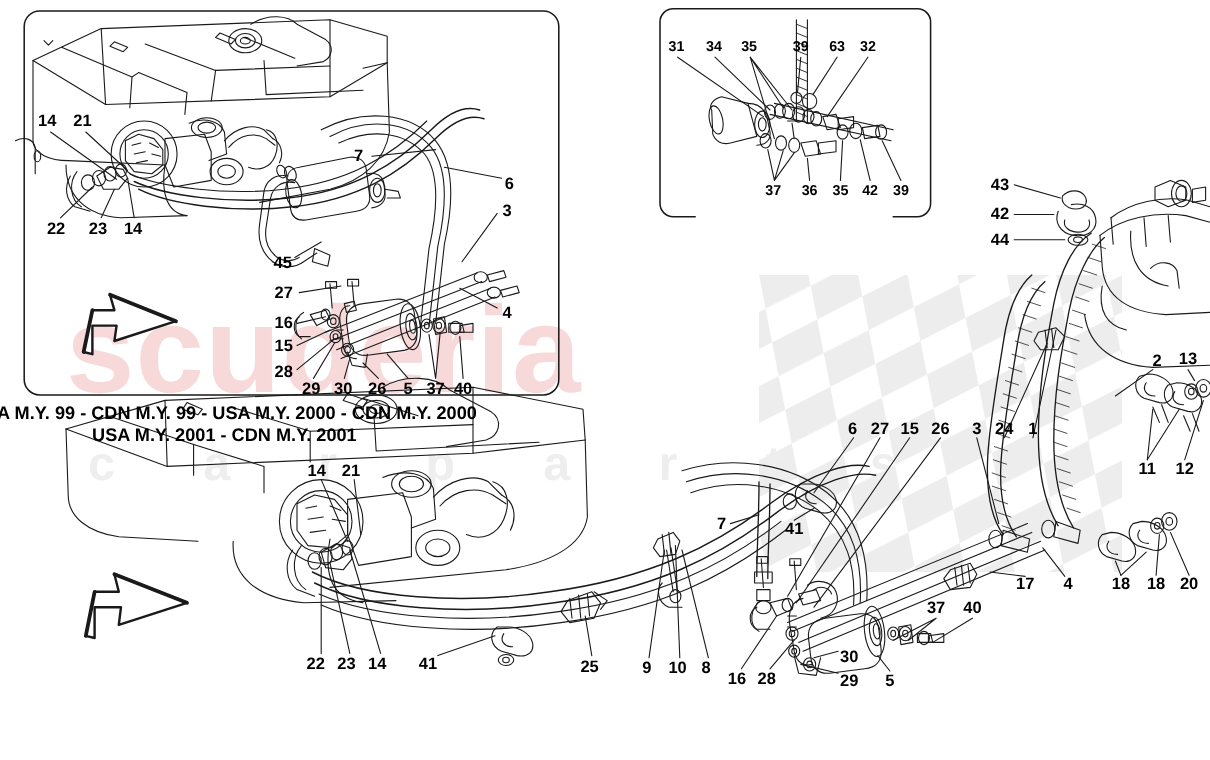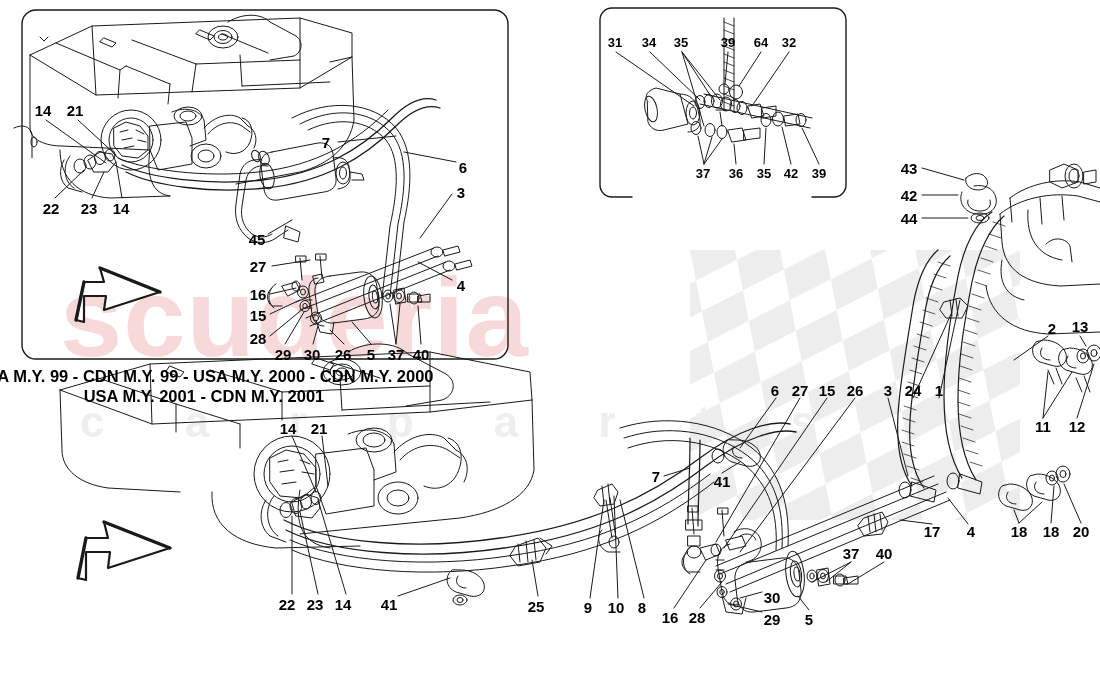--- a/index.html
+++ b/index.html
@@ -615,21 +615,21 @@
   <div class="lbl" style="left:312px;top:354px">30</div>
   <div class="lbl" style="left:343px;top:354px">26</div>
   <div class="lbl" style="left:371px;top:354px">5</div>
   <div class="lbl" style="left:396px;top:354px">37</div>
   <div class="lbl" style="left:421px;top:354px">40</div>
 
   <div class="lbl small" style="left:615px;top:42px">31</div>
   <div class="lbl small" style="left:649px;top:42px">34</div>
   <div class="lbl small" style="left:681px;top:42px">35</div>
   <div class="lbl small" style="left:728px;top:42px">39</div>
-  <div class="lbl small" style="left:761px;top:42px">64</div>
+  <div class="lbl small" style="left:761px;top:42px">63</div>
   <div class="lbl small" style="left:789px;top:42px">32</div>
 
   <div class="lbl small" style="left:703px;top:173px">37</div>
   <div class="lbl small" style="left:736px;top:173px">36</div>
   <div class="lbl small" style="left:764px;top:173px">35</div>
   <div class="lbl small" style="left:791px;top:173px">42</div>
   <div class="lbl small" style="left:819px;top:173px">39</div>
 
   <div class="lbl" style="left:909px;top:168px">43</div>
   <div class="lbl" style="left:909px;top:195px">42</div>

